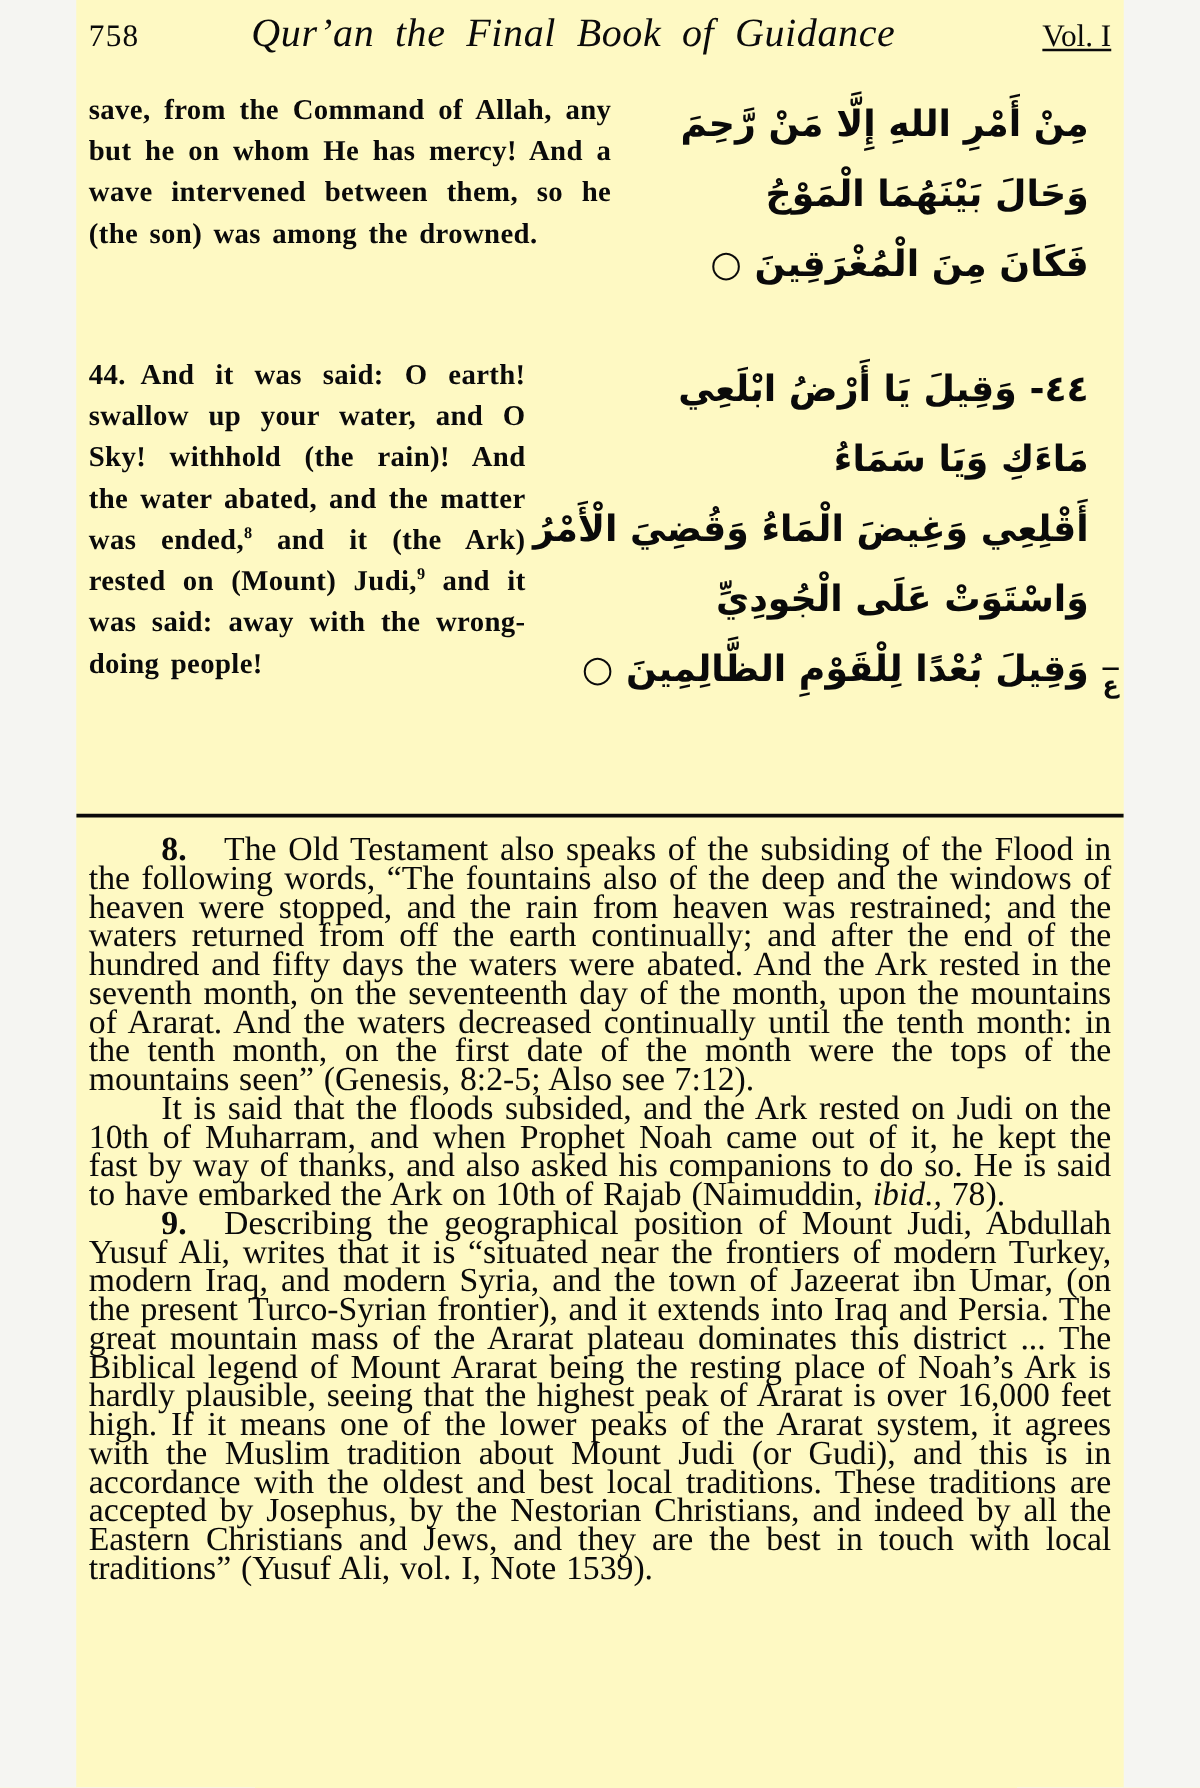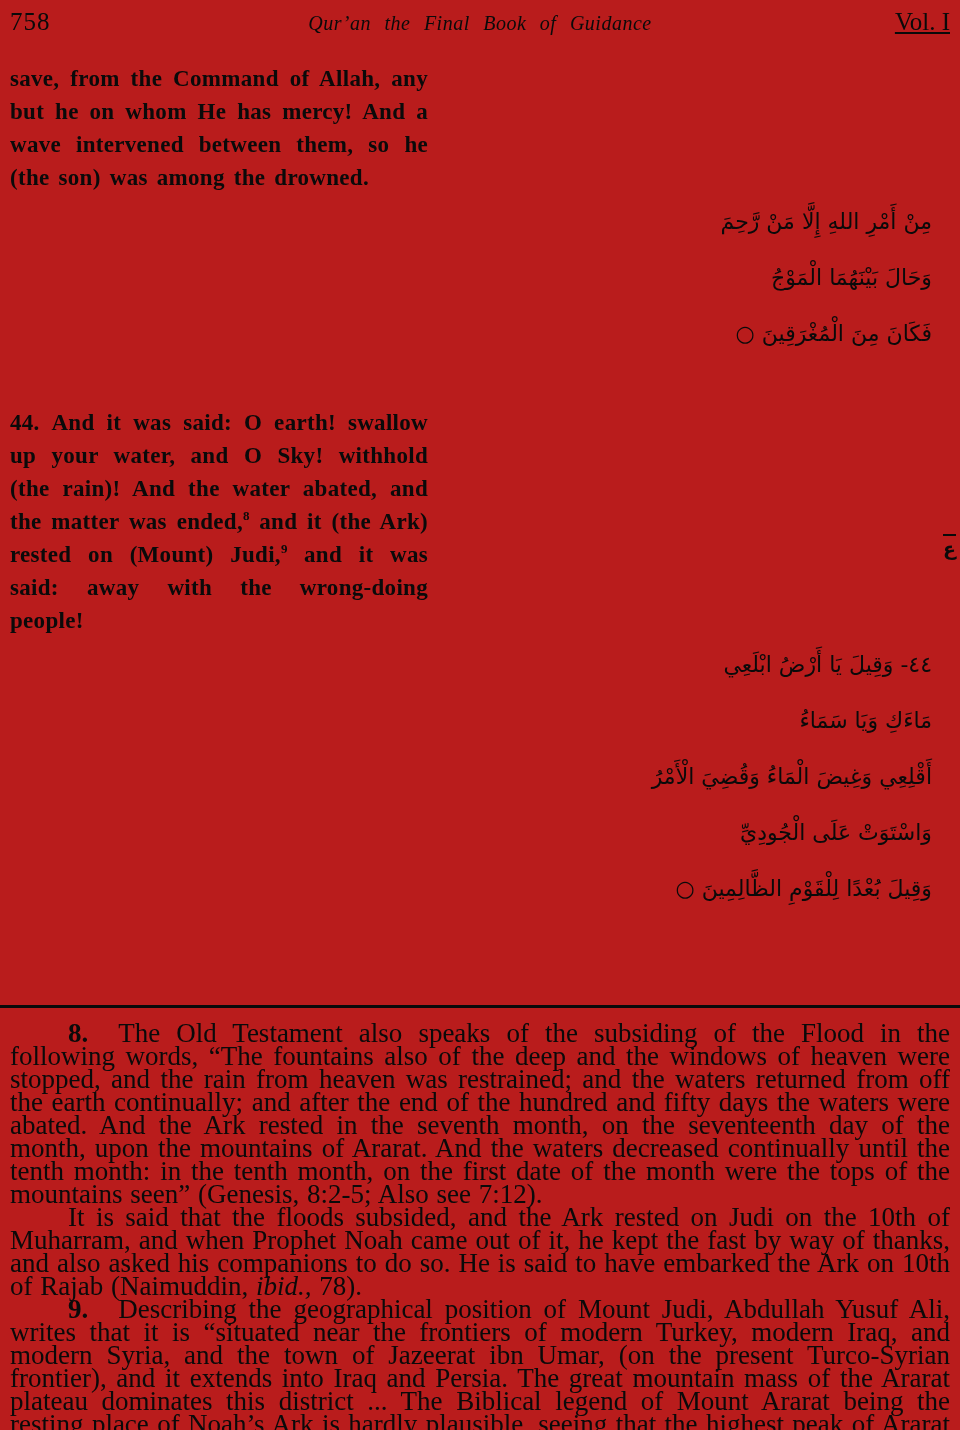--- a/index.html
+++ b/index.html
@@ -1,65 +1,65 @@
 <!DOCTYPE html>
 <html><head>
 <meta charset="utf-8">
 <style>
   * { margin: 0; padding: 0; box-sizing: border-box; }
   html, body { background: #f5f5f2; }
   body { font-family: "Liberation Serif", serif; color: #0a0a0a; }
   .page {
-    width: 960px; height: 1430px;
-    background: #b91c1c;
+    width: 838px; height: 1430px;
+    background: #fef9c3;
     padding: 8px 10px 0 10px;
     position: relative;
     overflow: hidden;
     margin: 0 auto;
   }
   
   .header {
     display: flex;
     align-items: baseline;
     margin-bottom: 26px;
   }
   .page-num { width: 130px; font-size: 25px; letter-spacing: 1px; }
   .title {
     flex: 1;
-    text-align: center;
+    text-align: left;
     font-style: italic;
-    font-size: 20px;
+    font-size: 32px;
     word-spacing: 8px;
     letter-spacing: 0.5px;
   }
   .volume { width: 130px; text-align: right; font-size: 25px; text-decoration: underline; }
   
-  .verse-row { display: flex; margin-bottom: 44px; flex-direction: column; }
+  .verse-row { display: flex; margin-bottom: 44px; }
   .english {
     width: 418px;
     font-weight: bold;
     font-size: 23px;
     line-height: 33px;
     text-align: justify;
     word-spacing: 3px;
     letter-spacing: 0.3px;
   }
   .english sup {
     font-size: 13px;
     line-height: 0;
     vertical-align: super;
     letter-spacing: 0;
   }
   .arabic {
     flex: 1;
     direction: rtl;
     text-align: right;
     font-family: "DejaVu Sans", sans-serif;
-    font-weight: normal;
-    font-size: 22px;
+    font-weight: bold;
+    font-size: 29px;
     padding-right: 18px;
     padding-left: 6px;
   }
   .aline { line-height: 56px; white-space: nowrap; }
   
   .margin-marker {
     position: absolute;
     right: 4px;
     top: 534px;
     font-family: "DejaVu Sans", sans-serif;

